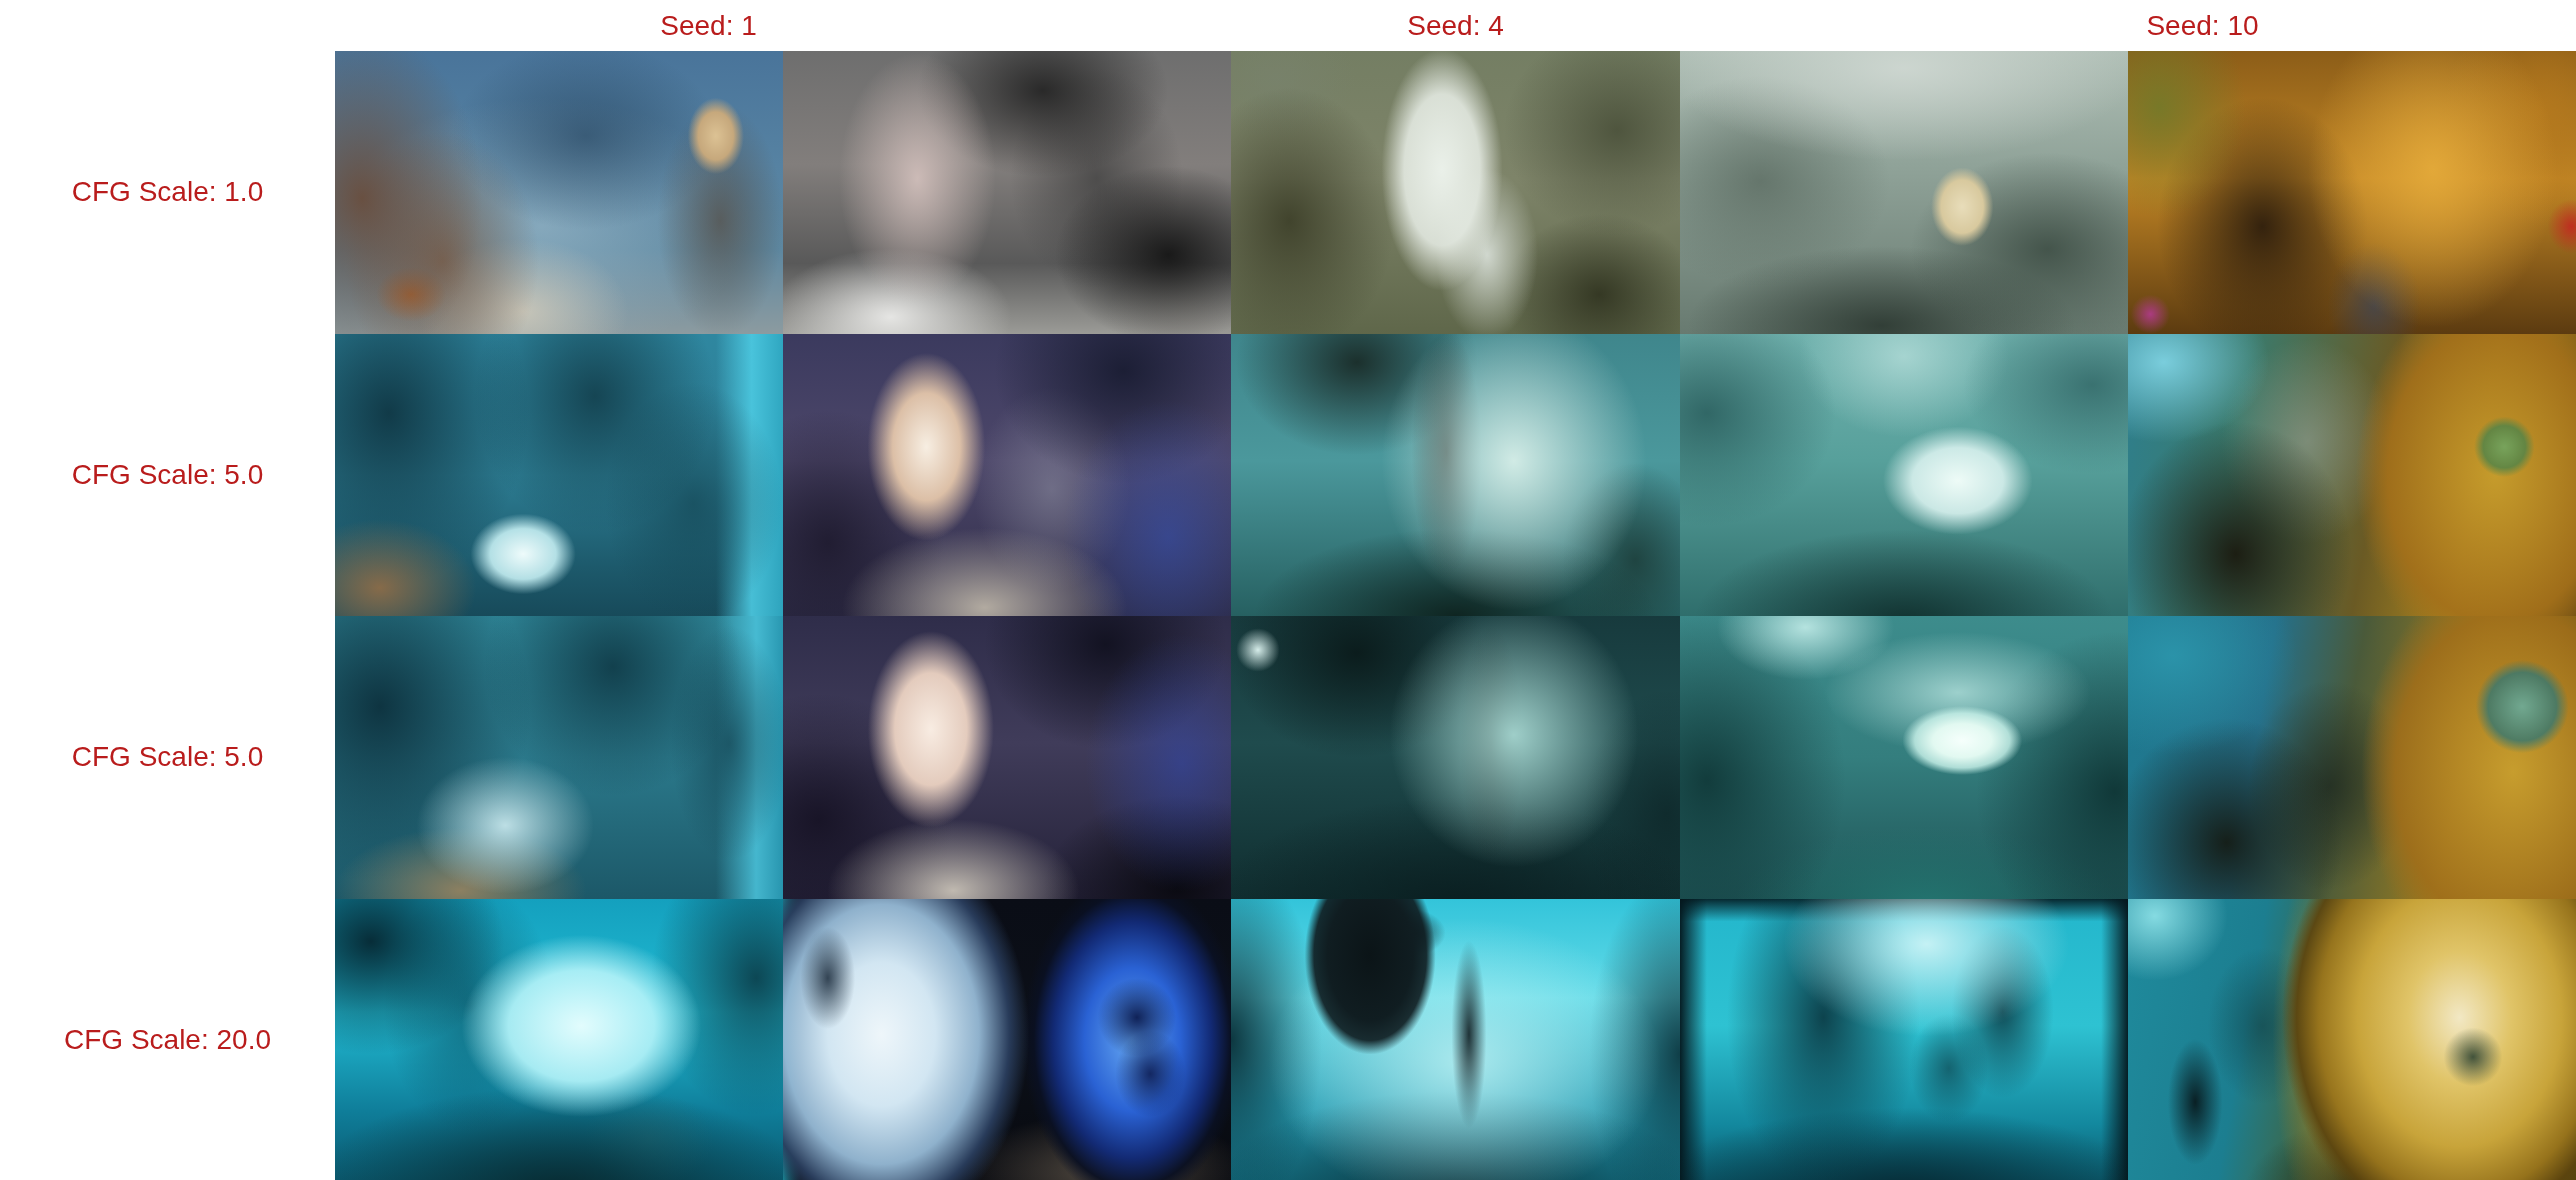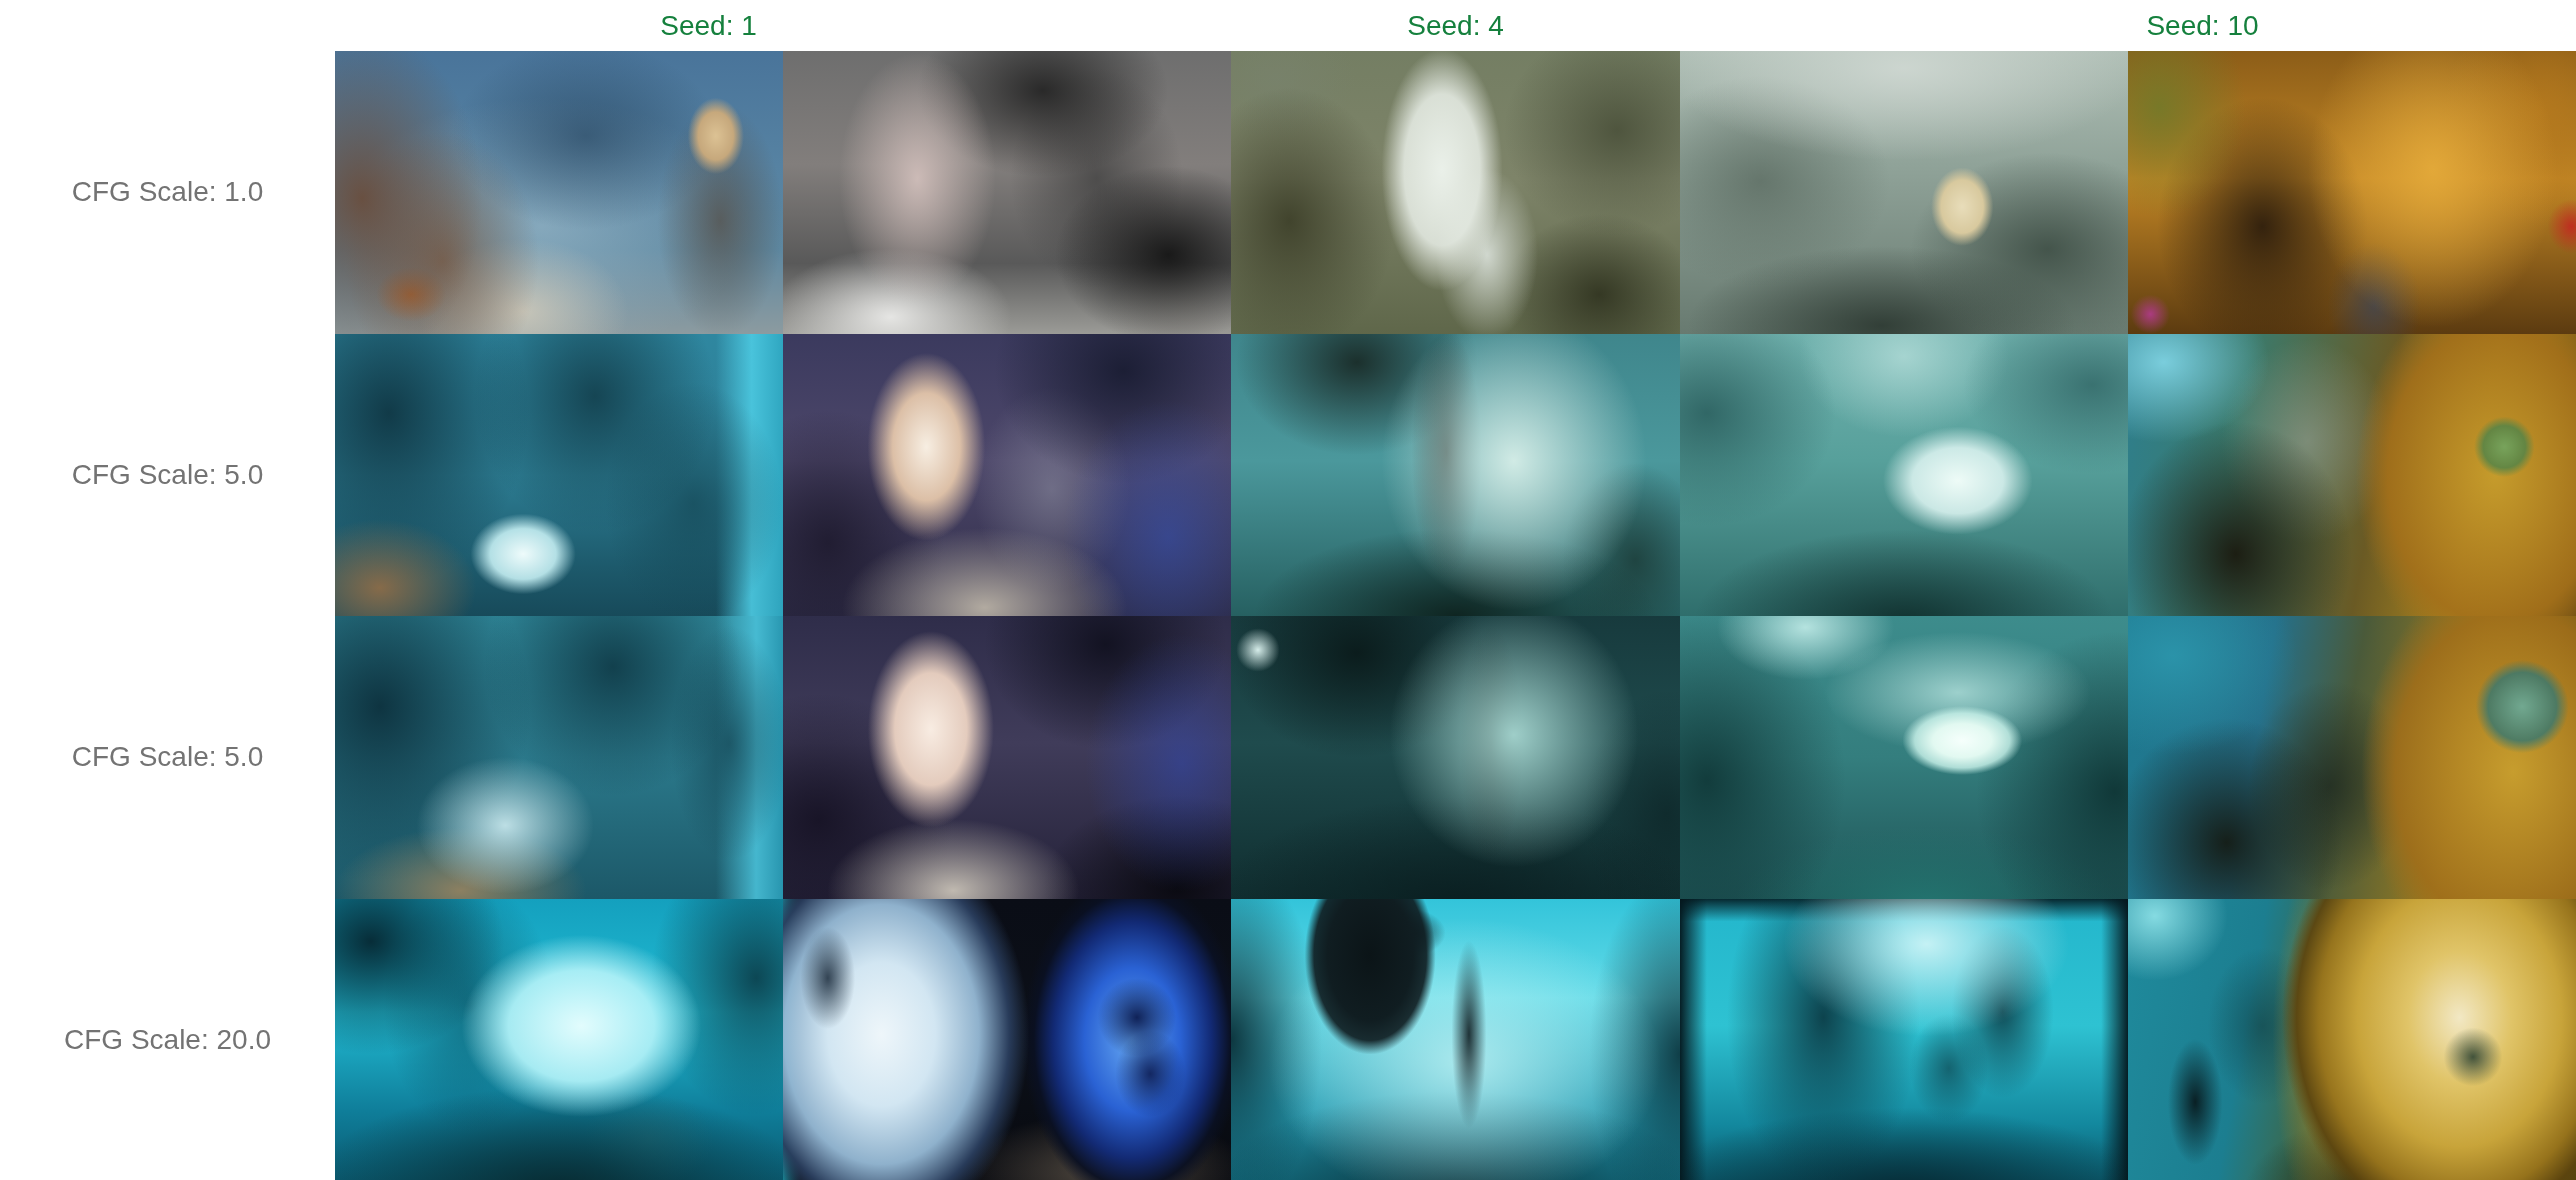--- a/index.html
+++ b/index.html
@@ -12,32 +12,32 @@
   .page { position: relative; width: 2576px; height: 1180px; background:#ffffff; }
 
   .col-headers {
     position: absolute; left: 335px; top: 0;
     width: 2241px; height: 51px;
     display: flex;
   }
   .col-header {
     flex: 1 1 0;
     display: flex; align-items: center; justify-content: center;
-    font-size: 28px; color: #15803d; white-space: nowrap;
+    font-size: 28px; color: #b91c1c; white-space: nowrap;
   }
 
   .row-headers {
     position: absolute; left: 0; top: 51px;
     width: 335px; height: 1130px;
     display: flex; flex-direction: column;
   }
   .row-header {
     flex: 1 1 0;
     display: flex; align-items: center; justify-content: center;
-    font-size: 28px; color: #737373; white-space: nowrap;
+    font-size: 28px; color: #b91c1c; white-space: nowrap;
   }
 
   .image-grid {
     position: absolute; left: 335px; top: 51px;
     width: 2241px; height: 1130px;
     display: grid;
     grid-template-columns: repeat(5, 1fr);
     grid-template-rows: repeat(4, 1fr);
   }
   .cell { width: 100%; height: 100%; background-repeat: no-repeat; background-size: 100% 100%; }

